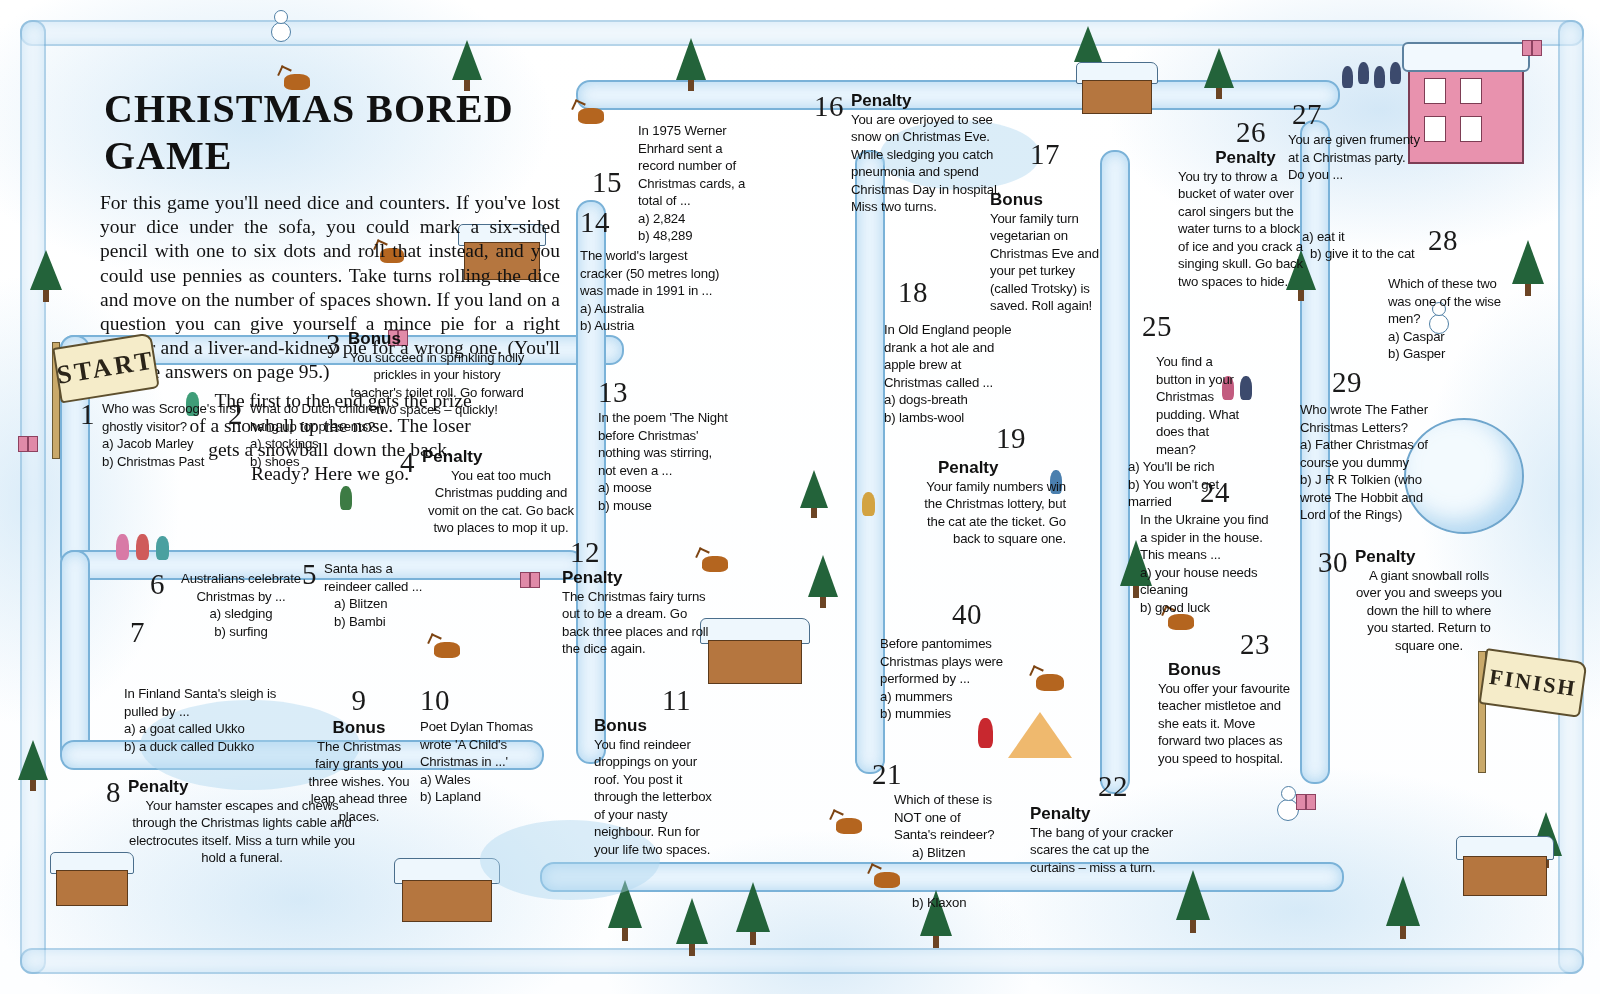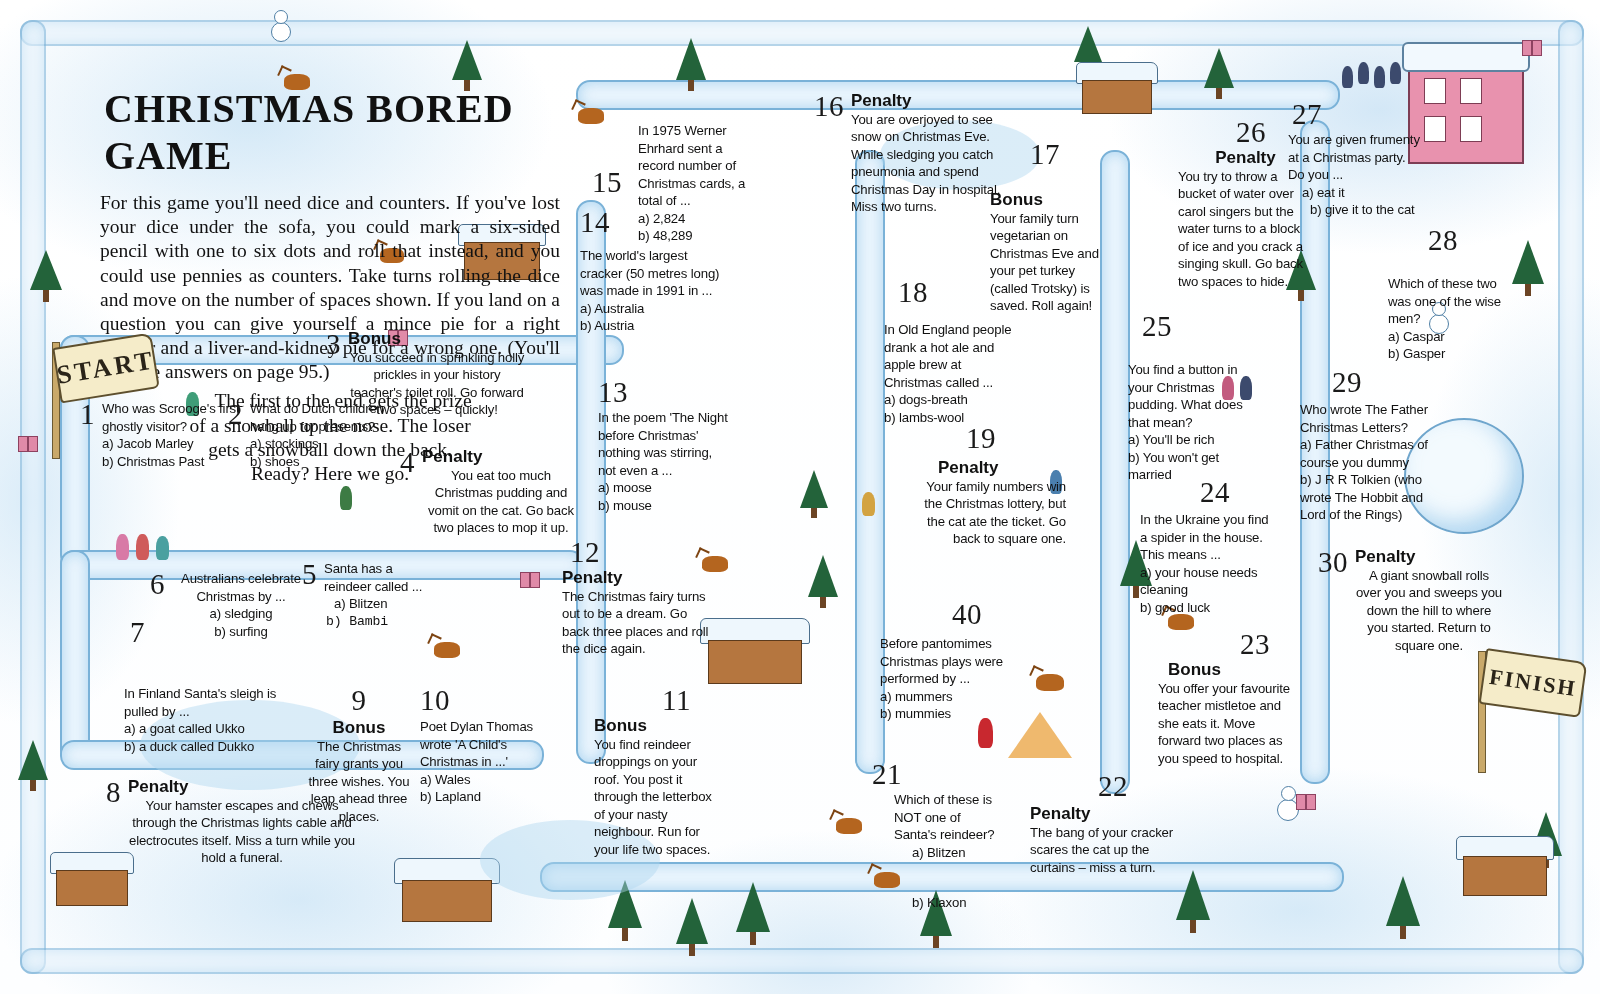--- a/index.html
+++ b/index.html
@@ -339,21 +339,21 @@
       </div>
     </div>
   </div>
 
   <div class="cell" style="left:302px;top:560px;width:130px;">
     <div class="row">
       <div class="num">5</div>
       <div style="flex:1;">
         <div class="body">Santa has a reindeer called ...</div>
         <div class="body" style="margin-left:10px;">a) Blitzen</div>
-        <div class="body" style="margin-left:2px;font-family:Liberation Mono, monospace;">b) Bambi</div>
+        <div class="body" style="margin-left:10px;">b) Bambi</div>
       </div>
     </div>
   </div>
 
   <div class="cell" style="left:150px;top:570px;width:160px;">
     <div class="row">
       <div class="num">6</div>
       <div style="flex:1;">
         <div class="body tC">Australians celebrate Christmas by ...</div>
         <div class="body tC">a) sledging</div>
@@ -448,21 +448,21 @@
   </div>
 
   <div class="cell" style="left:884px;top:278px;width:128px;">
     <div class="num" style="margin-left:14px;">18</div>
     <div class="body" style="margin-top:14px;">In Old England people drank a hot ale and apple brew at Christmas called ...</div>
     <div class="body">a) dogs-breath</div>
     <div class="body">b) lambs-wool</div>
   </div>
 
   <div class="cell" style="left:916px;top:424px;width:150px;">
-    <div class="num" style="margin-left:50px;">19</div>
+    <div class="num" style="margin-left:80px;">19</div>
     <div class="head" style="margin:6px 0 0 22px;">Penalty</div>
     <div class="body tR">Your family numbers win the Christmas lottery, but the cat ate the ticket. Go back to square one.</div>
   </div>
 
   <div class="cell" style="left:880px;top:600px;width:130px;">
     <div class="num" style="margin-left:72px;">40</div>
     <div class="body" style="margin-top:6px;">Before pantomimes Christmas plays were performed by ...</div>
     <div class="body">a) mummers</div>
     <div class="body">b) mummies</div>
   </div>
@@ -488,35 +488,35 @@
 
   <div class="cell" style="left:1140px;top:478px;width:130px;">
     <div class="num" style="margin-left:60px;">24</div>
     <div class="body" style="margin-top:4px;">In the Ukraine you find a spider in the house. This means ...</div>
     <div class="body">a) your house needs cleaning</div>
     <div class="body" style="margin-left:0;">b) good luck</div>
   </div>
 
   <div class="cell" style="left:1128px;top:312px;width:120px;">
     <div class="num" style="margin-left:14px;">25</div>
-    <div class="body" style="margin-top:20px;">You find a button in your Christmas pudding. What does that mean?</div>
+    <div class="body" style="margin-top:12px;padding-left:28px;">You find a button in your Christmas pudding. What does that mean?</div>
     <div class="body">a) You'll be rich</div>
     <div class="body">b) You won't get married</div>
   </div>
 
   <div class="cell" style="left:1178px;top:118px;width:135px;">
     <div class="num" style="margin-left:58px;">26</div>
     <div class="head tC" style="margin-top:2px;">Penalty</div>
     <div class="body">You try to throw a bucket of water over carol singers but the water turns to a block of ice and you crack a singing skull. Go back two spaces to hide.</div>
   </div>
 
   <div class="cell" style="left:1288px;top:100px;width:132px;">
     <div class="num" style="margin-left:4px;">27</div>
     <div class="body" style="margin-top:2px;">You are given frumenty at a Christmas party. Do you ...</div>
-    <div class="body" style="margin-left:14px;">a) eat it</div>
+    <div class="body" style="margin-left:14px;margin-top:44px;">a) eat it</div>
     <div class="body" style="margin-left:22px;">b) give it to the cat</div>
   </div>
 
   <div class="cell" style="left:1388px;top:226px;width:130px;">
     <div class="num" style="margin-left:40px;">28</div>
     <div class="body" style="margin-top:20px;">Which of these two was one of the wise men?</div>
     <div class="body">a) Caspar</div>
     <div class="body">b) Gasper</div>
   </div>
 

